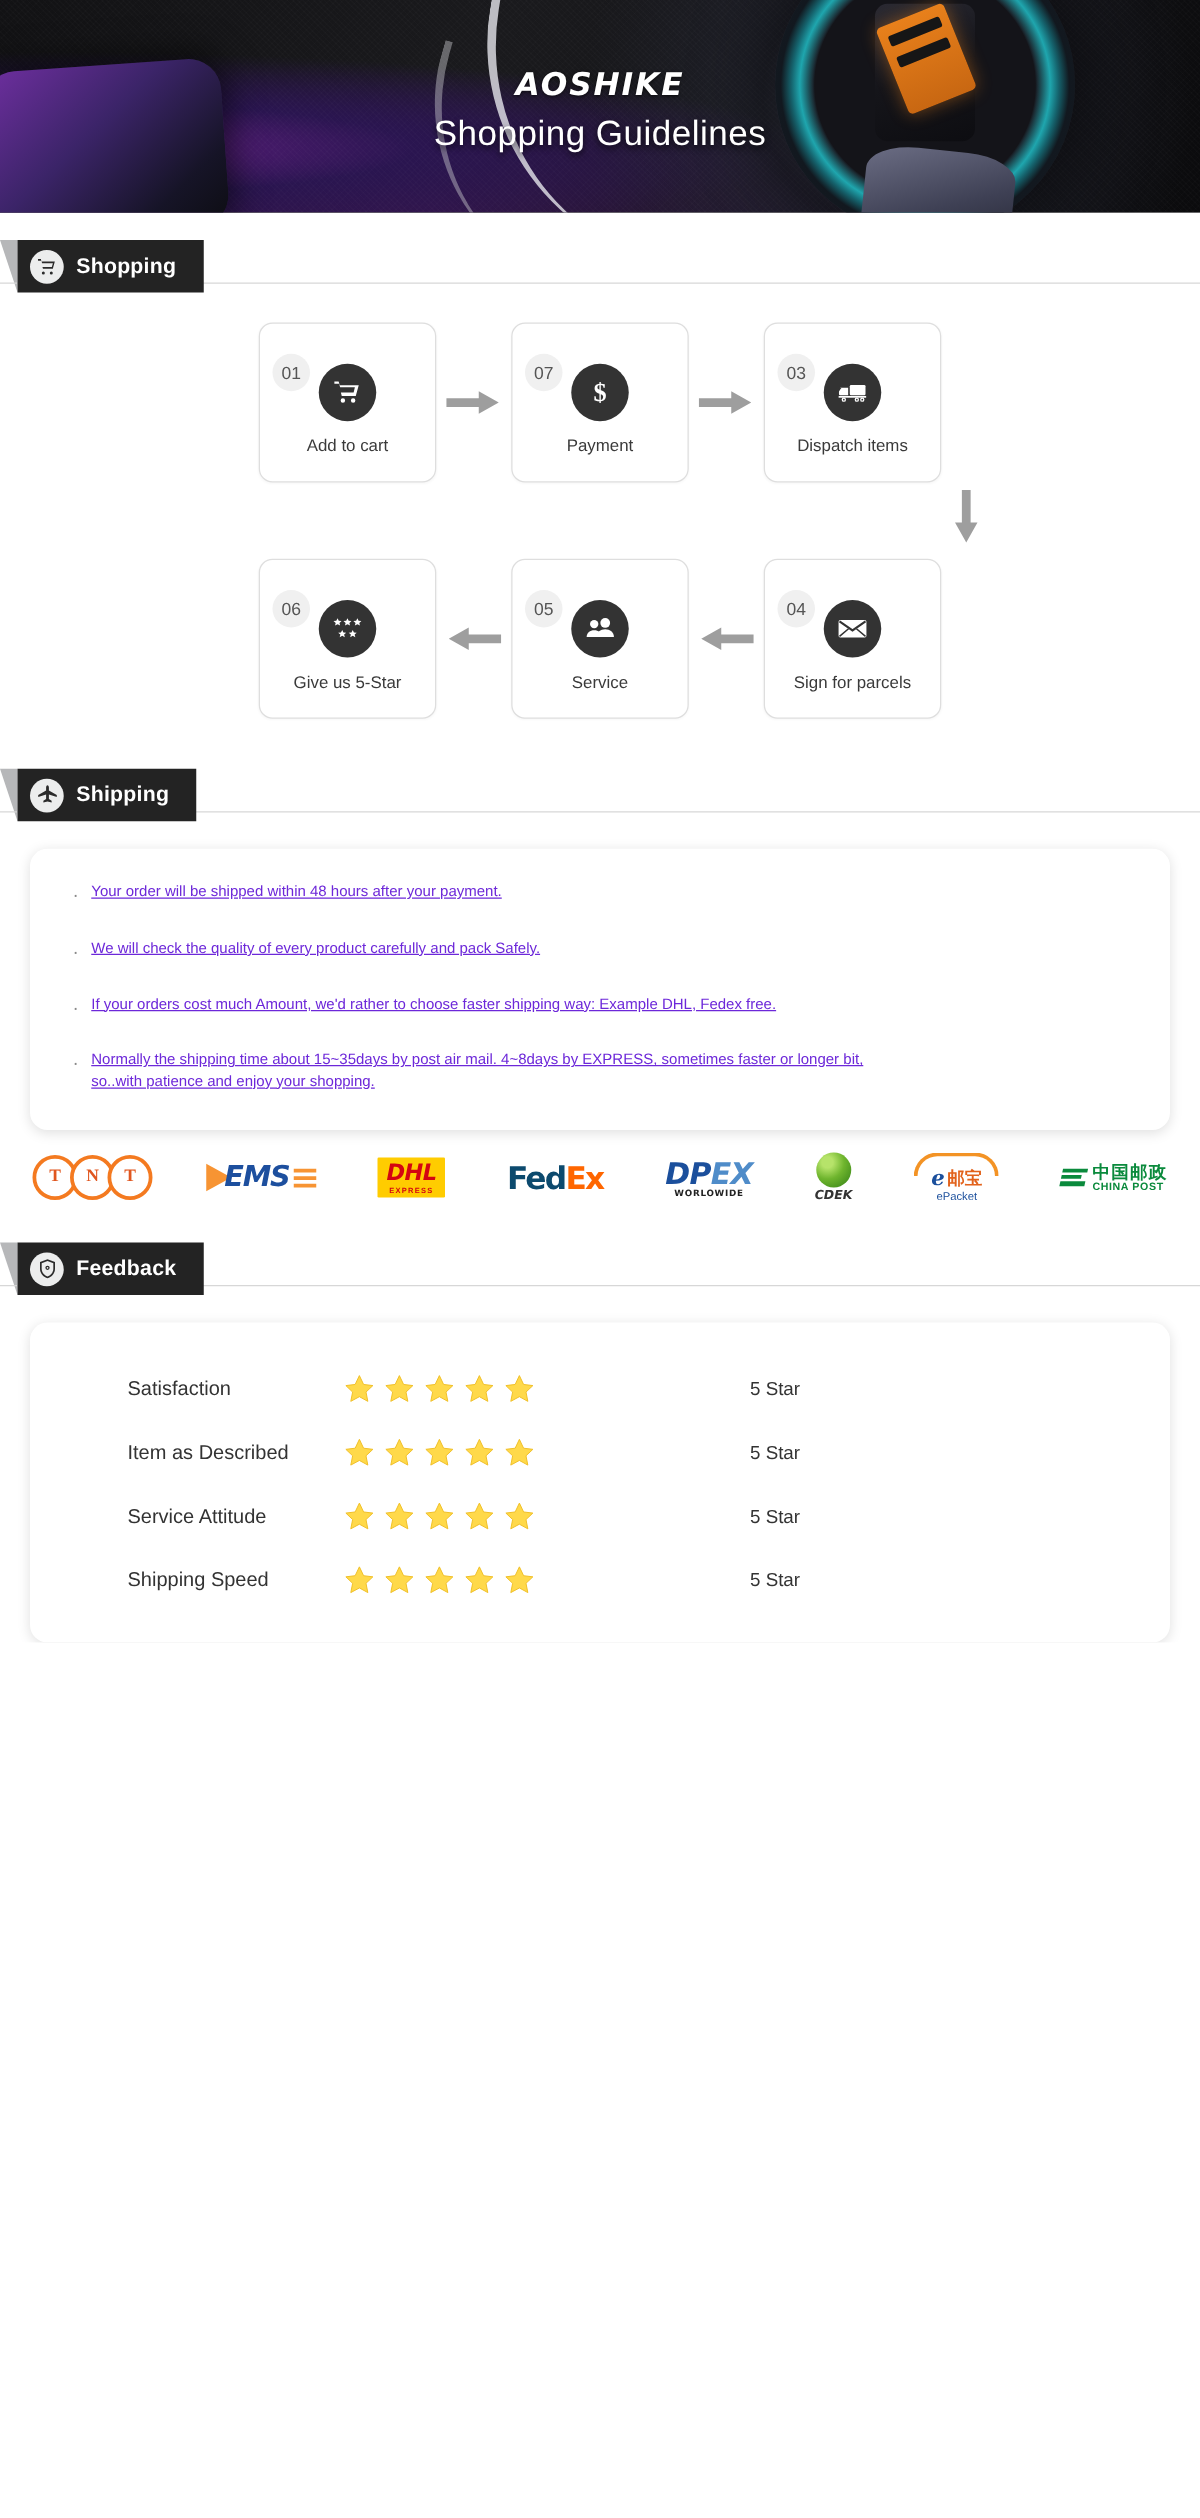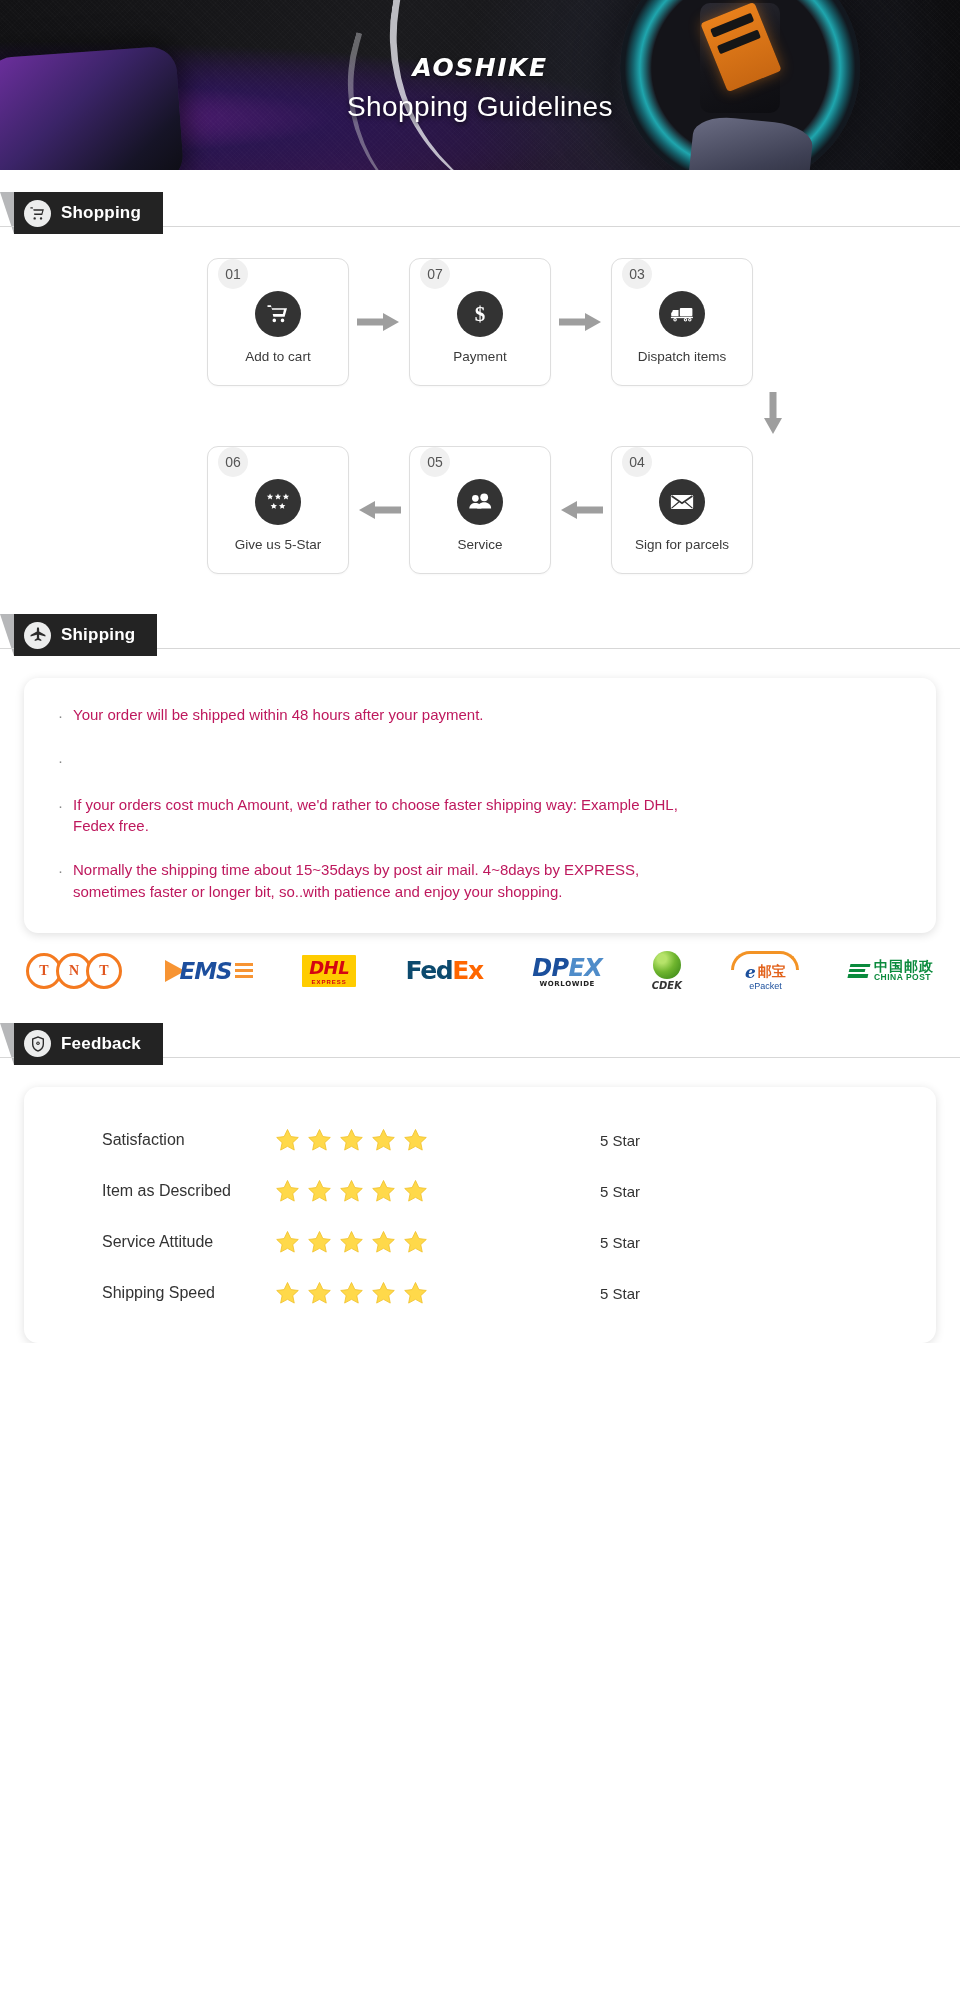--- a/index.html
+++ b/index.html
@@ -94,21 +94,21 @@
   
   .steps{padding:24px 44px 6px 44px;}
   .steps-row{display:flex; align-items:center; justify-content:center;}
   .step-card{
     width:142px; height:128px; border:1px solid #dedede; border-radius:11px;
     background:#fff; position:relative; box-sizing:border-box;
     box-shadow:0 1px 2px rgba(0,0,0,.03);
     display:flex; flex-direction:column; align-items:center; justify-content:center;
   }
   .step-num{
-    position:absolute; left:10px; top:0; width:30px; height:30px; border-radius:50%;
+    position:absolute; left:10px; top:24px; width:30px; height:30px; border-radius:50%;
     background:#f0f0f0; color:#555; font-size:14px;
     display:flex; align-items:center; justify-content:center;
   }
   .step-circle{
     width:46px; height:46px; border-radius:50%; background:#333333;
     display:flex; align-items:center; justify-content:center; margin-top:10px;
   }
   .step-label{margin-top:12px; font-size:13.5px; color:#3a3a3a;}
   .arrow-h{width:60px; display:flex; align-items:center; justify-content:center;}
   .arrow-h svg{display:block;}
@@ -117,21 +117,21 @@
 
   
   .panel{
     margin:22px 24px 0 24px; background:#fff; border-radius:14px;
     box-shadow:0 2px 10px rgba(0,0,0,.13);
     padding:26px 34px 30px 34px; box-sizing:border-box;
   }
   .ship-item{display:flex; gap:10px; margin-bottom:22px; align-items:flex-start;}
   .ship-item:last-child{margin-bottom:0;}
   .ship-dot{color:#888; font-size:15px; line-height:1.45; padding-top:1px;}
-  .ship-text{font-size:15px; color:#be185d; line-height:1.45; max-width:640px;}
+  .ship-text{font-size:12px; color:#6d28d9; line-height:1.45; max-width:640px;text-decoration:underline;}
 
   
   .carriers{
     display:flex; align-items:center; justify-content:space-between;
     padding:18px 26px 10px 26px;
   }
   .carrier{display:flex; align-items:center; justify-content:center; height:40px;}
 
   .tnt{display:flex; align-items:center;}
   .tnt .ring{
@@ -363,20 +363,21 @@
     </div>
   </div>
 
   <div class="panel">
     <div class="ship-item">
       <span class="ship-dot">·</span>
       <span class="ship-text">Your order will be shipped within 48 hours after your payment.</span>
     </div>
     <div class="ship-item">
       <span class="ship-dot">·</span>
+      <span class="ship-text">We will check the quality of every product carefully and pack Safely.</span>
     </div>
     <div class="ship-item">
       <span class="ship-dot">·</span>
       <span class="ship-text">If your orders cost much Amount, we'd rather to choose faster shipping way: Example DHL, Fedex free.</span>
     </div>
     <div class="ship-item">
       <span class="ship-dot">·</span>
       <span class="ship-text">Normally the shipping time about 15~35days by post air mail. 4~8days by EXPRESS, sometimes faster or longer bit, so..with patience and enjoy your shopping.</span>
     </div>
   </div>

